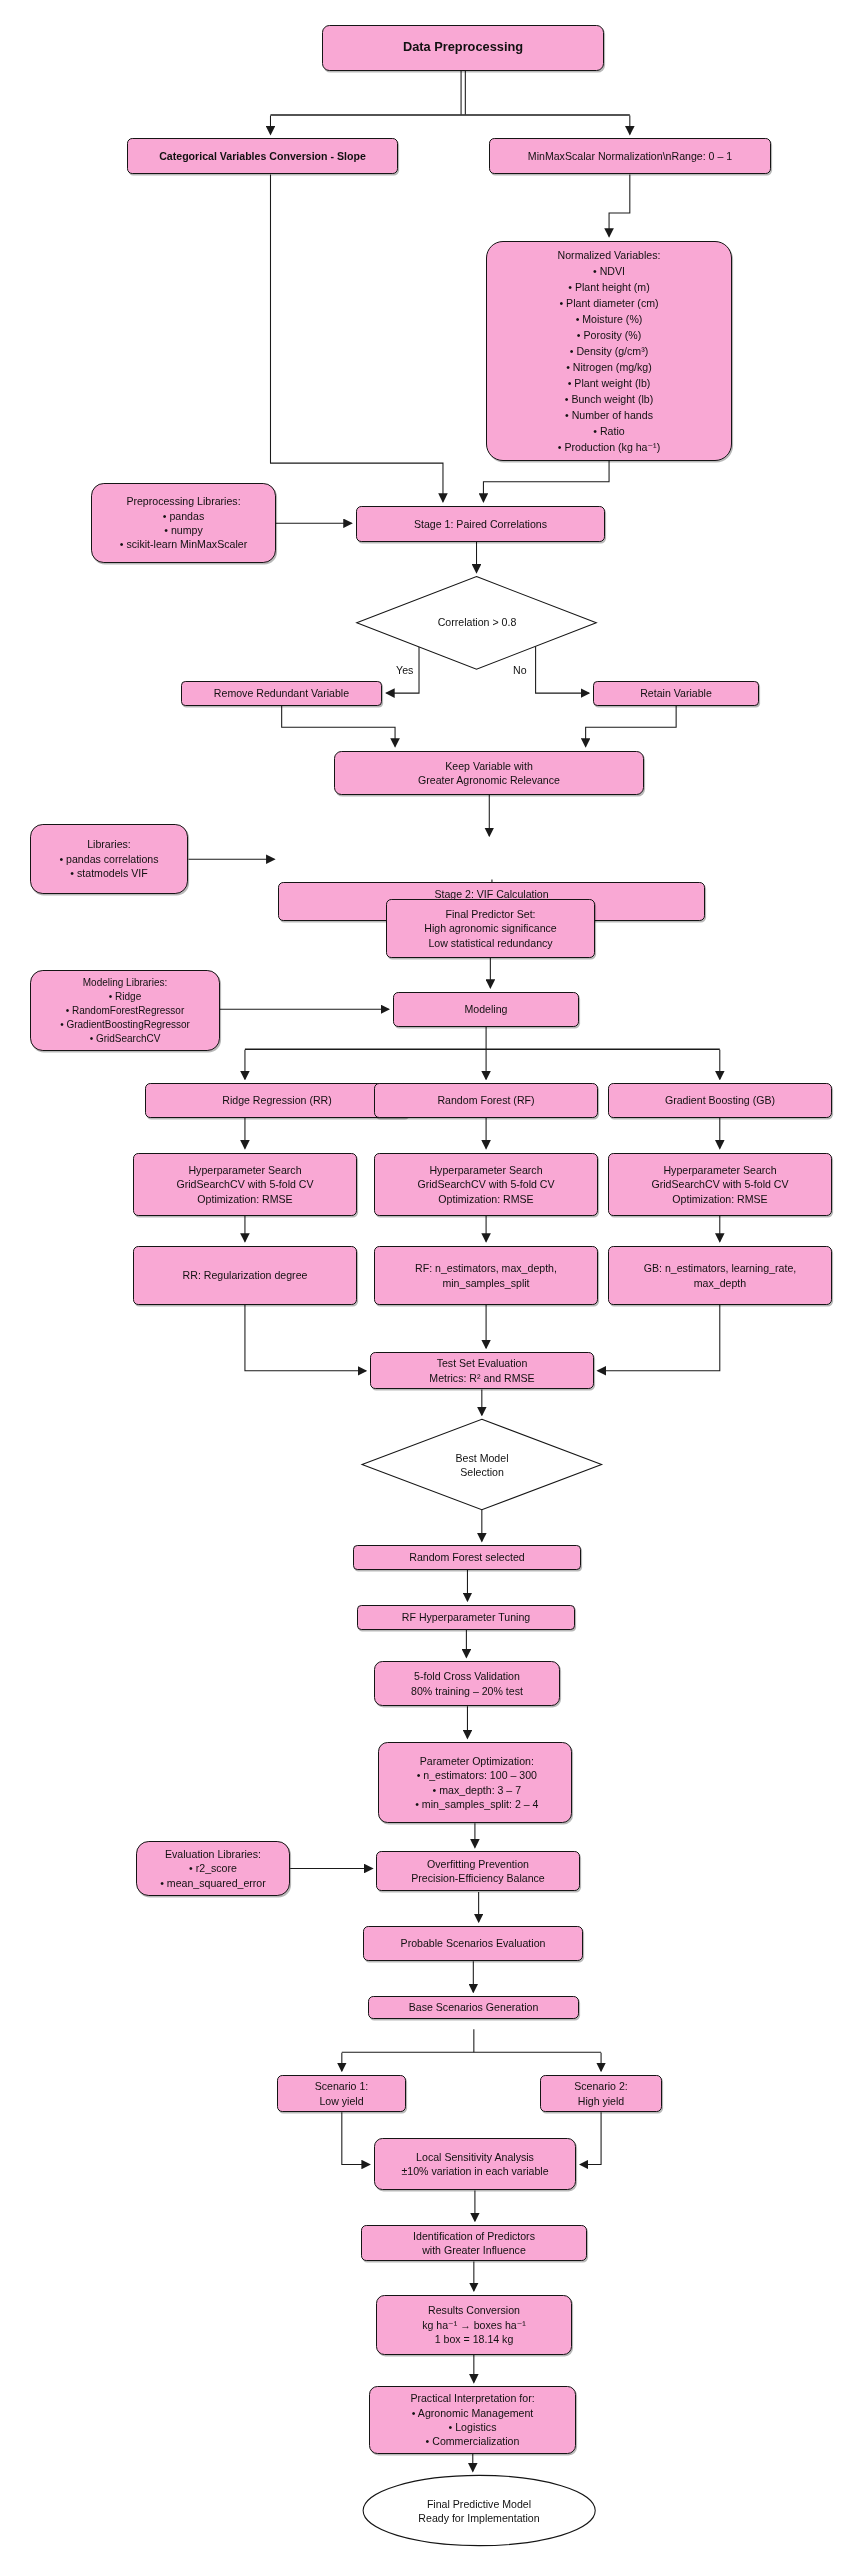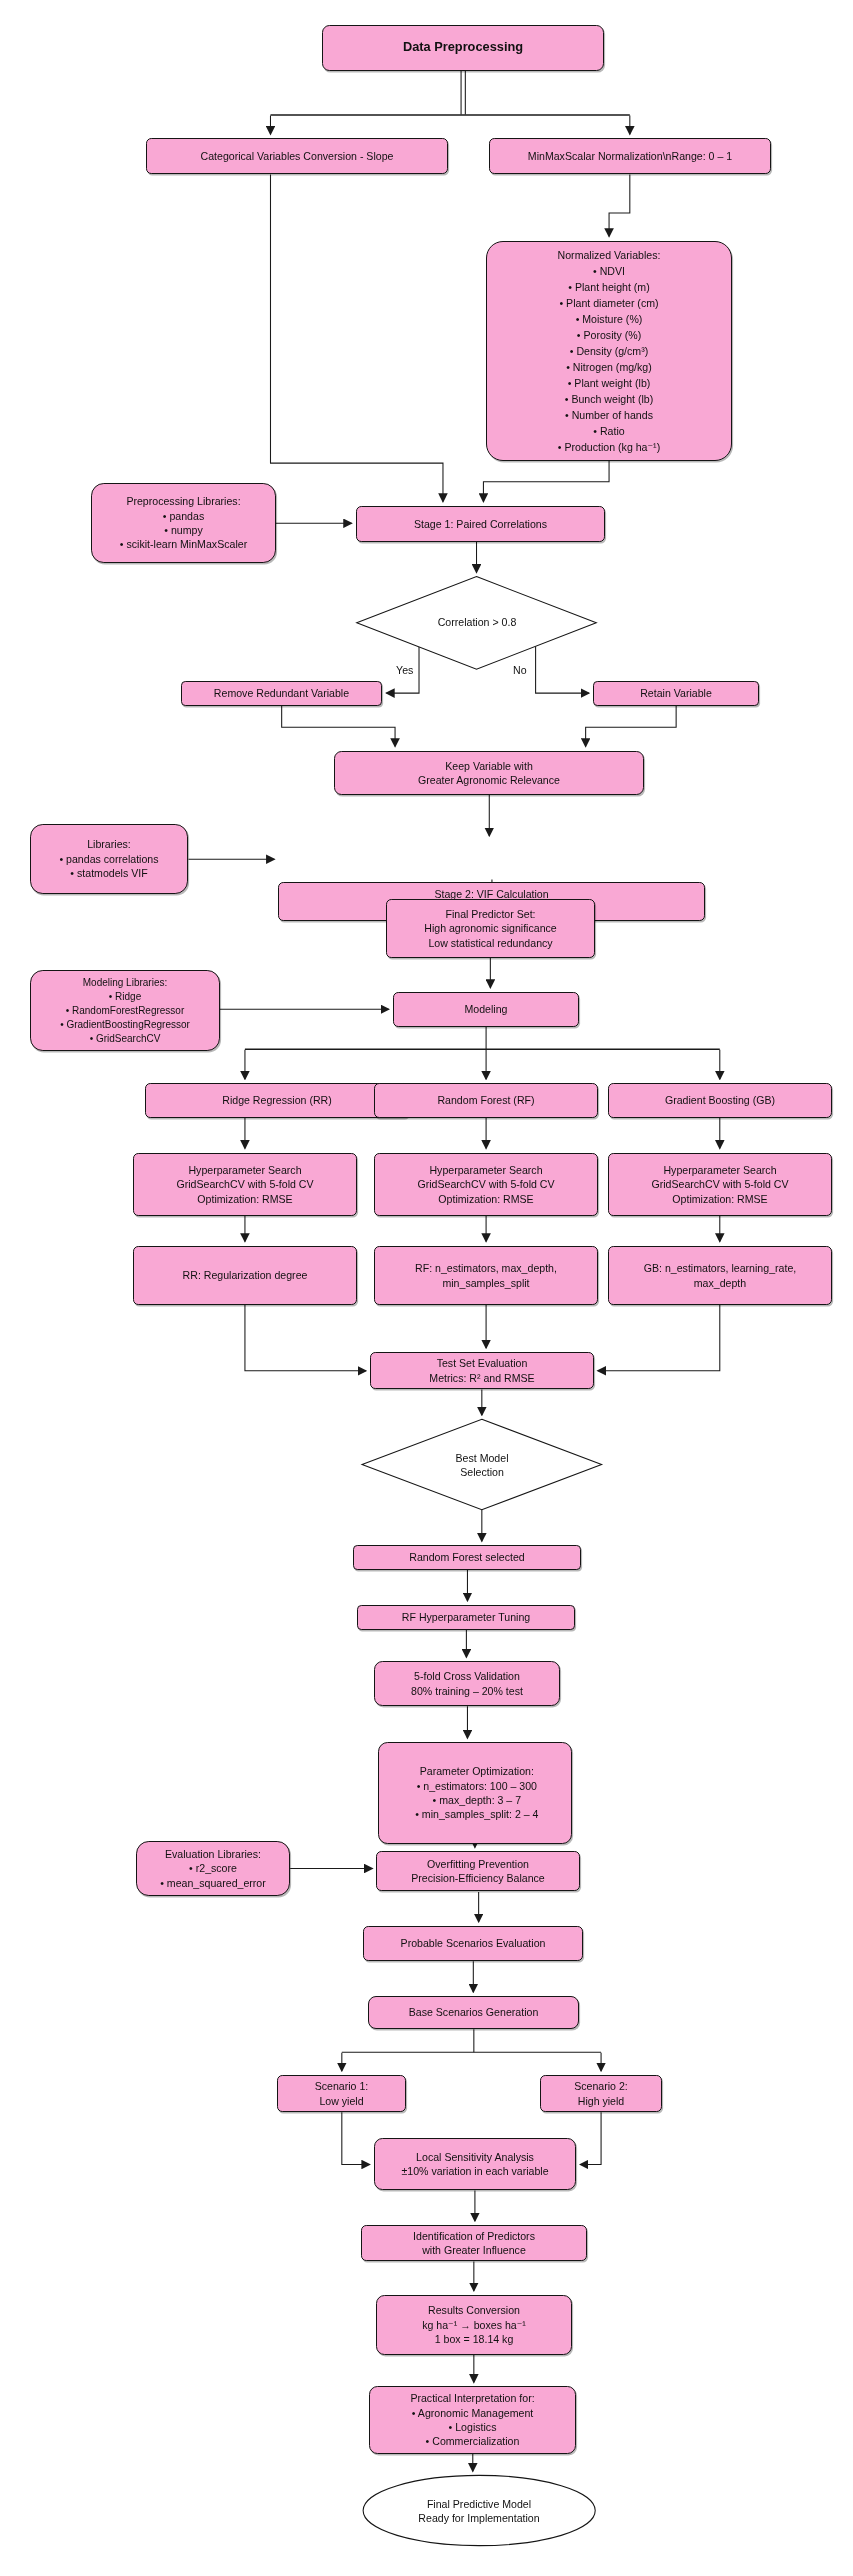--- a/index.html
+++ b/index.html
@@ -109,21 +109,21 @@
     <g stroke="#151515" stroke-width="2" fill="#ffffff">
       <polygon points="895,1083 1120,1170 895,1257 670,1170"></polygon>
       <polygon points="905,2666 1130,2751 905,2836 680,2751"></polygon>
       <ellipse cx="900" cy="4716" rx="218" ry="66"></ellipse>
     </g>
   </svg>
 
   <div class="node title" style="left:322px;top:24.5px;width:282px;height:46px;">
       <div>Data Preprocessing</div>
     </div>
-  <div class="node" style="left:146px;top:138px;width:302px;height:36px;">
+  <div class="node" style="left:127px;top:138px;width:271px;height:36px;font-weight:bold;">
       <div>Categorical Variables Conversion - Slope</div>
     </div>
   <div class="node" style="left:489px;top:138px;width:282px;height:36px;">
       <div>MinMaxScalar Normalization\nRange: 0 – 1</div>
     </div>
   <div class="node biground" style="left:486px;top:241px;width:246px;height:220px;">
       <div>Normalized Variables:</div>
       <div>• NDVI</div>
       <div>• Plant height (m)</div>
       <div>• Plant diameter (cm)</div>
@@ -238,41 +238,41 @@
   <div class="node" style="left:353px;top:1545px;width:228px;height:24.5px;border-radius:4.3px;">
       <div>Random Forest selected</div>
     </div>
   <div class="node" style="left:357px;top:1605px;width:218px;height:24.5px;border-radius:4.3px;">
       <div>RF Hyperparameter Tuning</div>
     </div>
   <div class="node" style="left:374px;top:1661px;width:186px;height:45px;border-radius:8.5px;">
       <div>5-fold Cross Validation</div>
       <div>80% training – 20% test</div>
     </div>
-  <div class="node" style="left:378px;top:1742px;width:194px;height:102px;border-radius:9.6px;padding-left:8px;">
+  <div class="node" style="left:378px;top:1742px;width:194px;height:81px;border-radius:9.6px;padding-left:8px;">
       <div>Parameter Optimization:</div>
       <div>• n_estimators: 100 – 300</div>
       <div>• max_depth: 3 – 7</div>
       <div>• min_samples_split: 2 – 4</div>
     </div>
 
   <div class="node annot" style="left:136px;top:1841px;width:154px;height:55px;">
       <div>Evaluation Libraries:</div>
       <div>• r2_score</div>
       <div>• mean_squared_error</div>
     </div>
   <div class="node" style="left:376px;top:1851px;width:204px;height:40px;">
       <div>Overfitting Prevention</div>
       <div>Precision-Efficiency Balance</div>
     </div>
   <div class="node" style="left:363px;top:1926px;width:220px;height:35px;">
       <div>Probable Scenarios Evaluation</div>
     </div>
 
-  <div class="node" style="left:368px;top:1996px;width:211px;height:33px;border-radius:8px;">
+  <div class="node" style="left:368px;top:1996px;width:211px;height:23px;">
       <div>Base Scenarios Generation</div>
     </div>
   <div class="node" style="left:277px;top:2075px;width:129px;height:37px;">
       <div>Scenario 1:</div>
       <div>Low yield</div>
     </div>
   <div class="node" style="left:540px;top:2075px;width:122px;height:37px;">
       <div>Scenario 2:</div>
       <div>High yield</div>
     </div>

